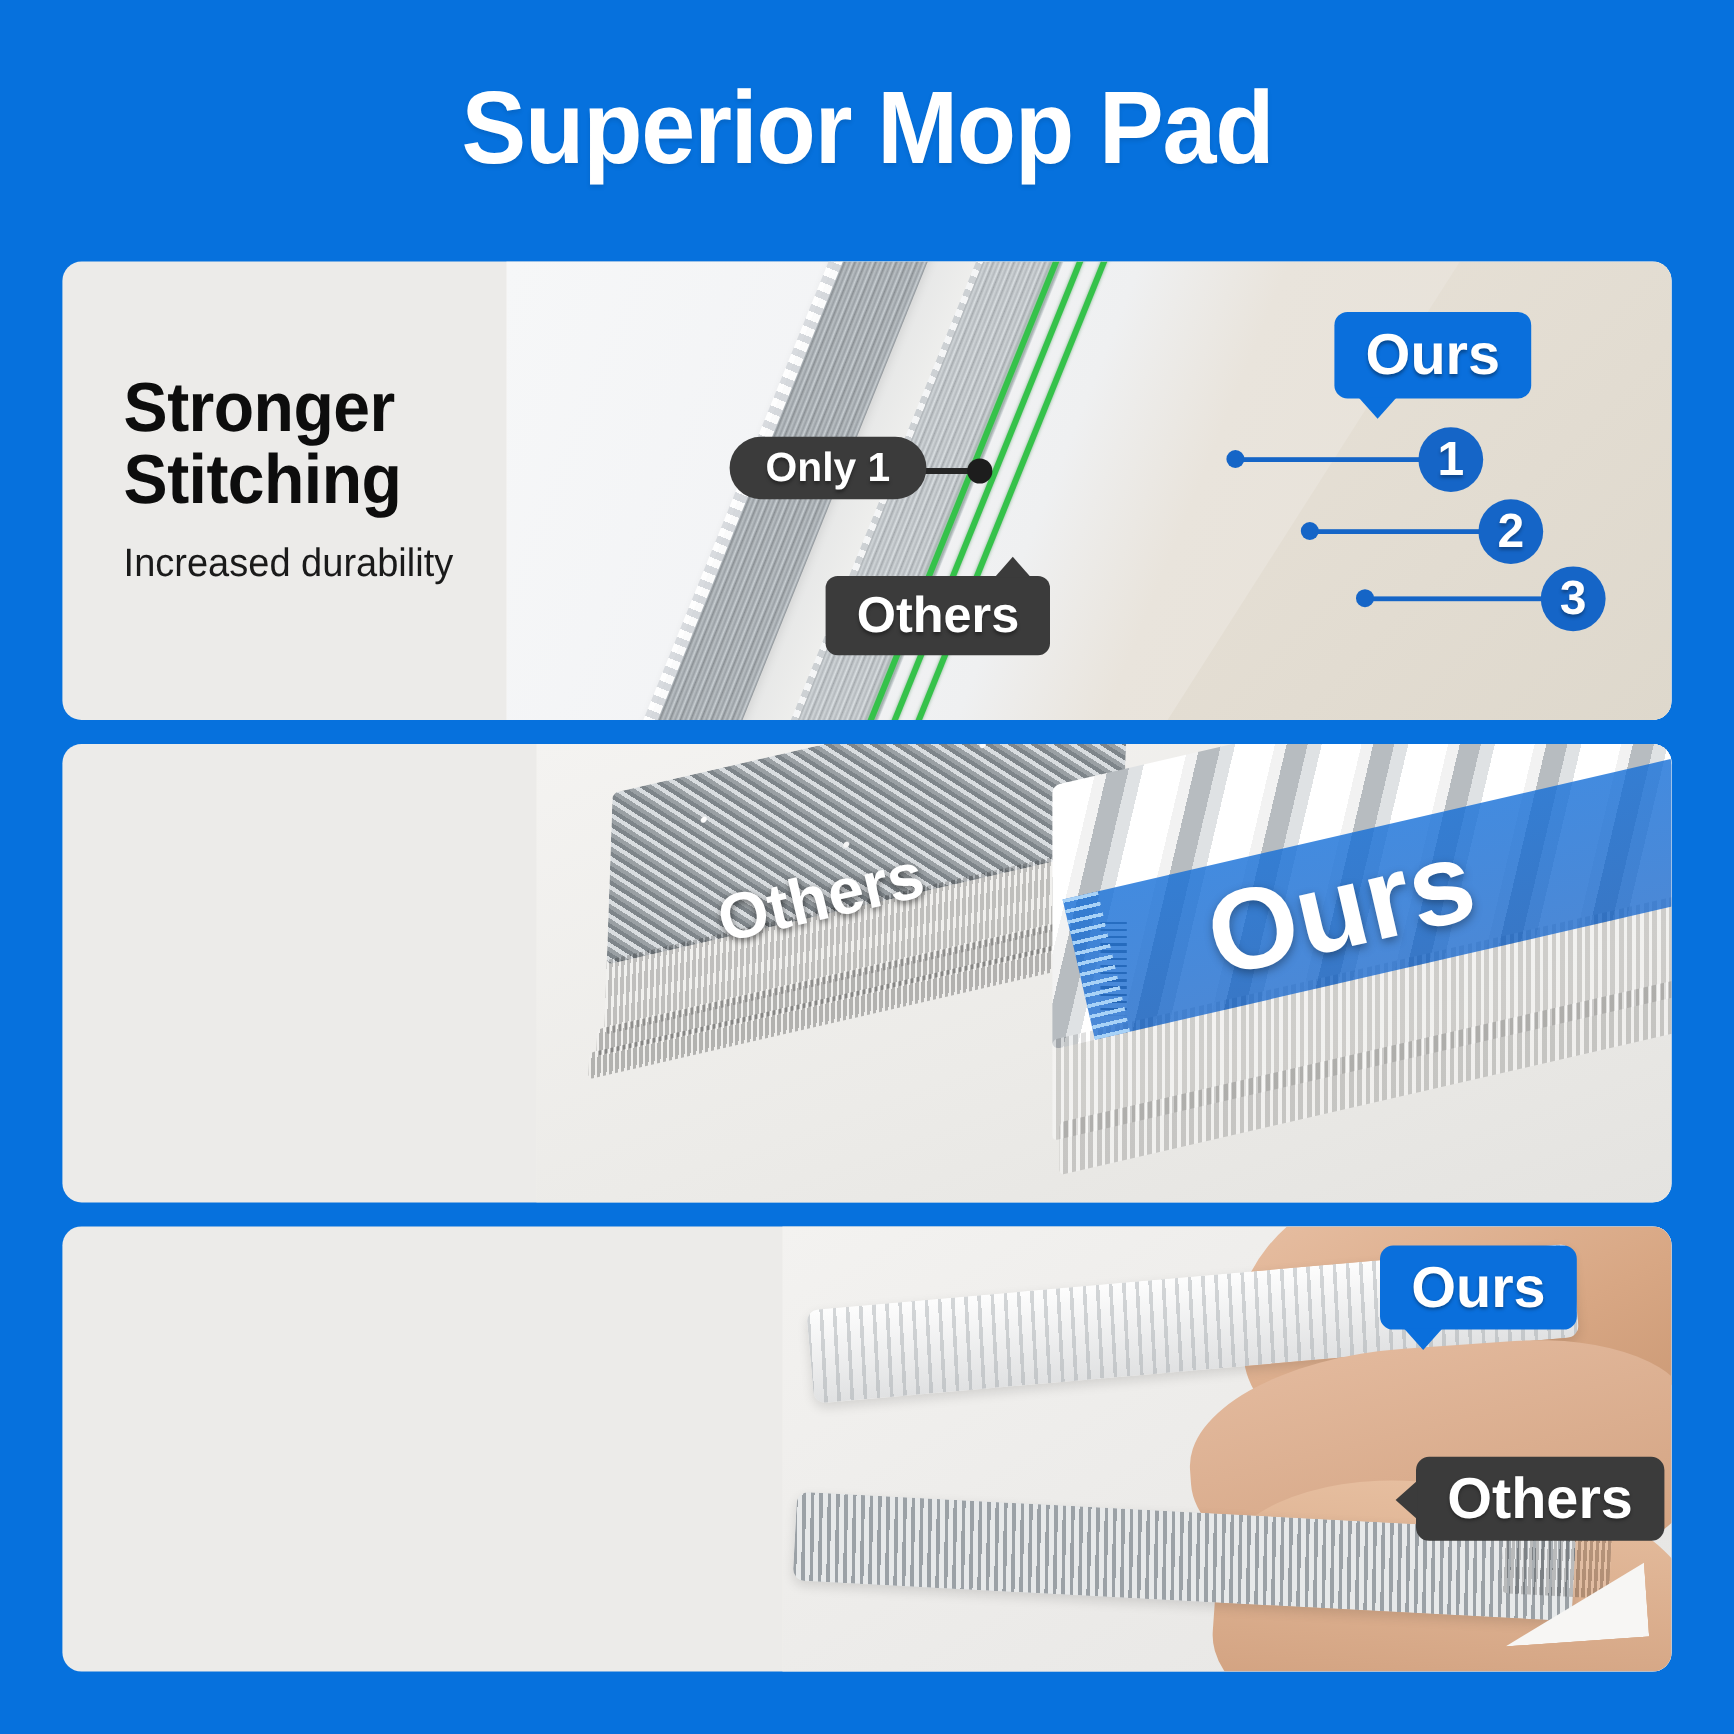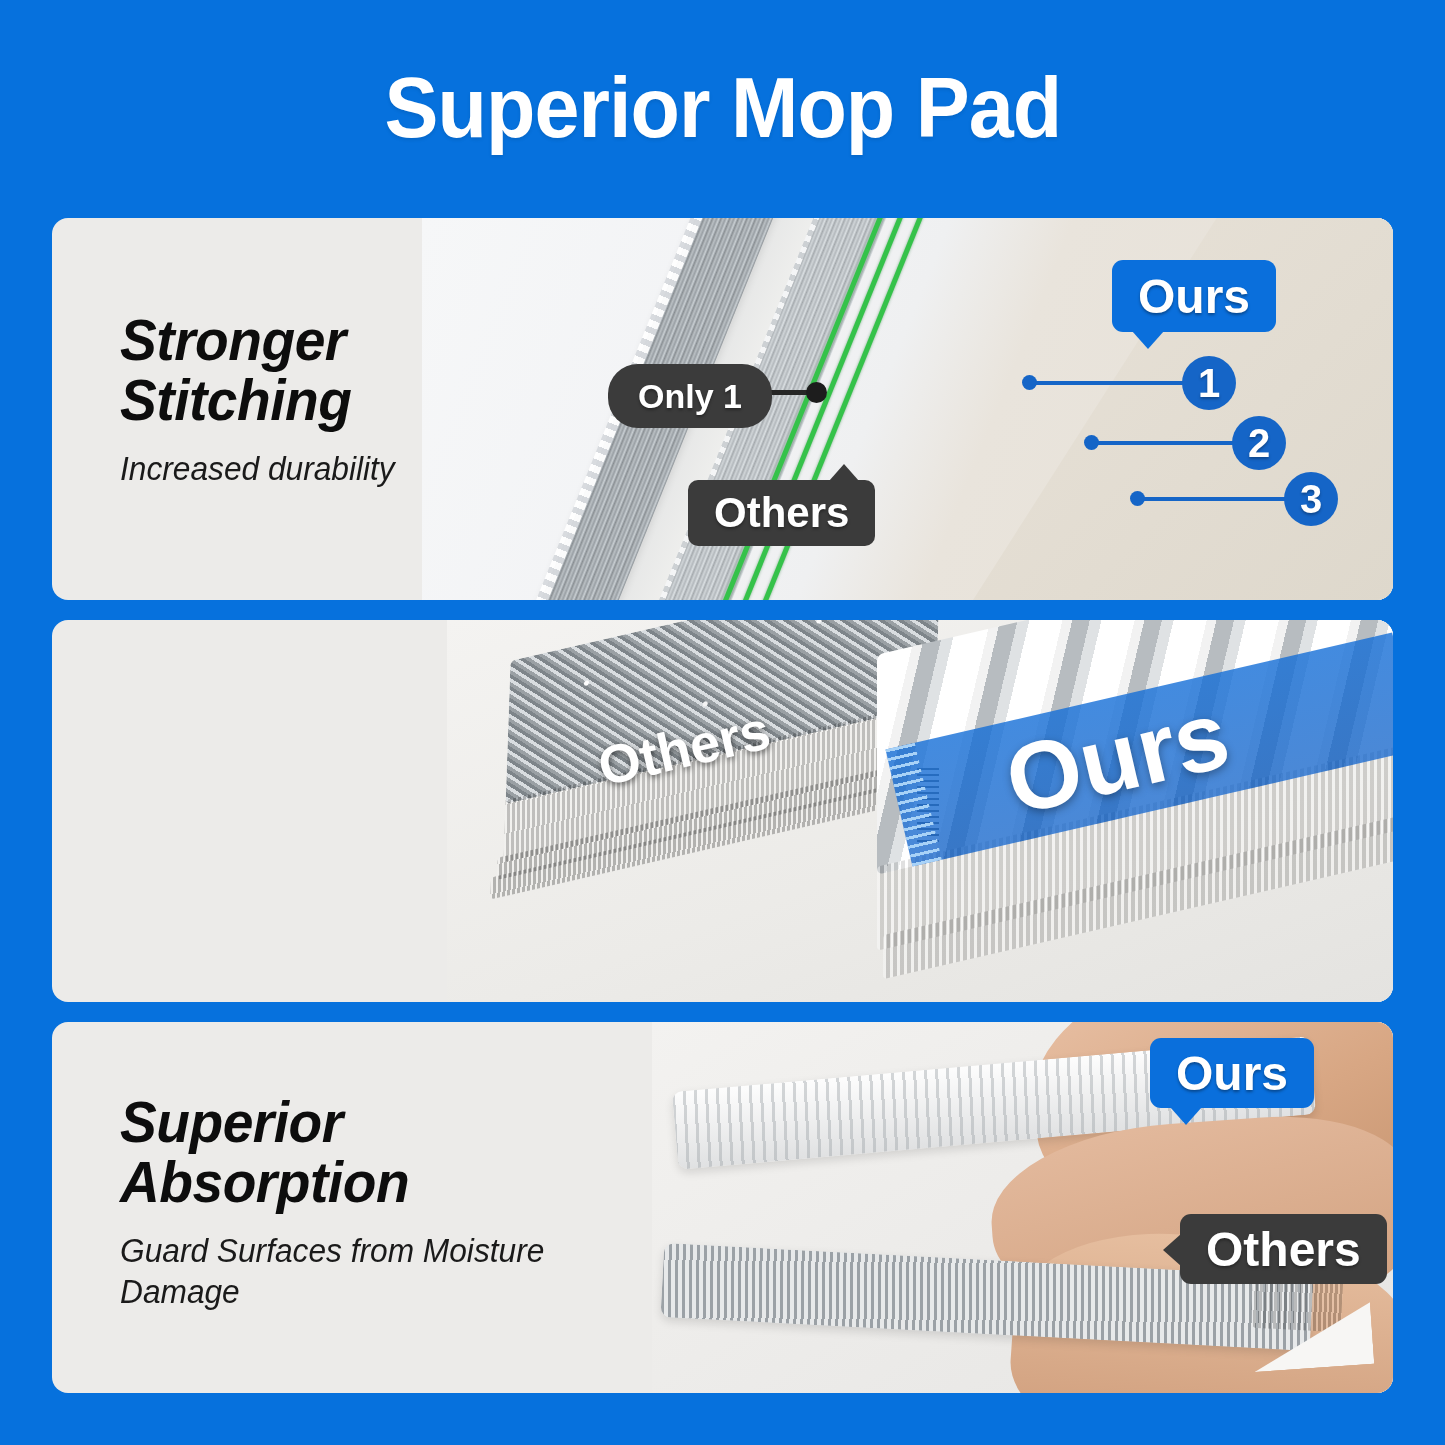--- a/index.html
+++ b/index.html
@@ -24,23 +24,22 @@
   
   .panel{
     position:absolute; left:52px; width:1341px;
     background:#ECEBE9; border-radius:16px; overflow:hidden;
   }
   #panel-1{ top:218px;  height:382px; }
   #panel-2{ top:620px;  height:382px; }
   #panel-3{ top:1022px; height:371px; }
 
   .panel-text{
-    position:absolute; left:68px; z-index:40;
+    position:absolute; left:51px; z-index:40;
     pointer-events:none;
-    font-style:italic;
   }
   .p-head{
     color:#0D0D0D; font-weight:bold; line-height:1.03;
     font-size:58px; letter-spacing:-0.5px; transform:scaleX(0.95);
     transform-origin:left center;
   }
   .p-sub{
     color:#1a1a1a; font-size:33px; line-height:1.22; margin-top:20px;
     transform:scaleX(0.96); transform-origin:left center; font-weight:400;
   }
@@ -261,21 +260,21 @@
   .badge{
     position:absolute; z-index:50; display:flex; align-items:center;
     justify-content:center; color:#fff; font-weight:bold;
     text-shadow:0 2px 3px rgba(0,0,0,.35);
   }
   .badge-blue{ background:#0A6FDC; }
   .badge-dark{ background:#3B3B3B; }
 
   
   #badge-only1{
-    left:186px; top:146px; height:64px; padding:0 30px;
+    left:186px; top:146px; height:52px; padding:0 30px;
     border-radius:30px; font-size:34px;
   }
   #only1-line{
     position:absolute; z-index:49; left:322px; top:172px;
     width:70px; height:5px; background:#262626; border-radius:3px;
   }
   #only1-dot{
     position:absolute; z-index:49; left:384px; top:164px;
     width:21px; height:21px; border-radius:50%; background:#1d1d1d;
   }
@@ -432,20 +431,13 @@
     <div class="hand hand-top2"></div>
     <div class="hand hand-bot"></div>
     <div class="pad-edge pad-others-edge"></div>
     <div class="pad-others-dark"></div>
     <div id="white-wedge"></div>
 
     <div class="badge badge-blue" id="badge-ours-3">Ours</div>
     <div class="badge badge-dark" id="badge-others-3">Others</div>
   </div>
 
-  <div class="panel-text">
-    <div class="p-head">
-      <div>Superior</div>
-      <div>Absorption</div>
-    </div>
-    <div class="p-sub" style="max-width:560px;">Guard Surfaces from Moisture Damage</div>
-  </div>
 </div>
 
 </body></html>

